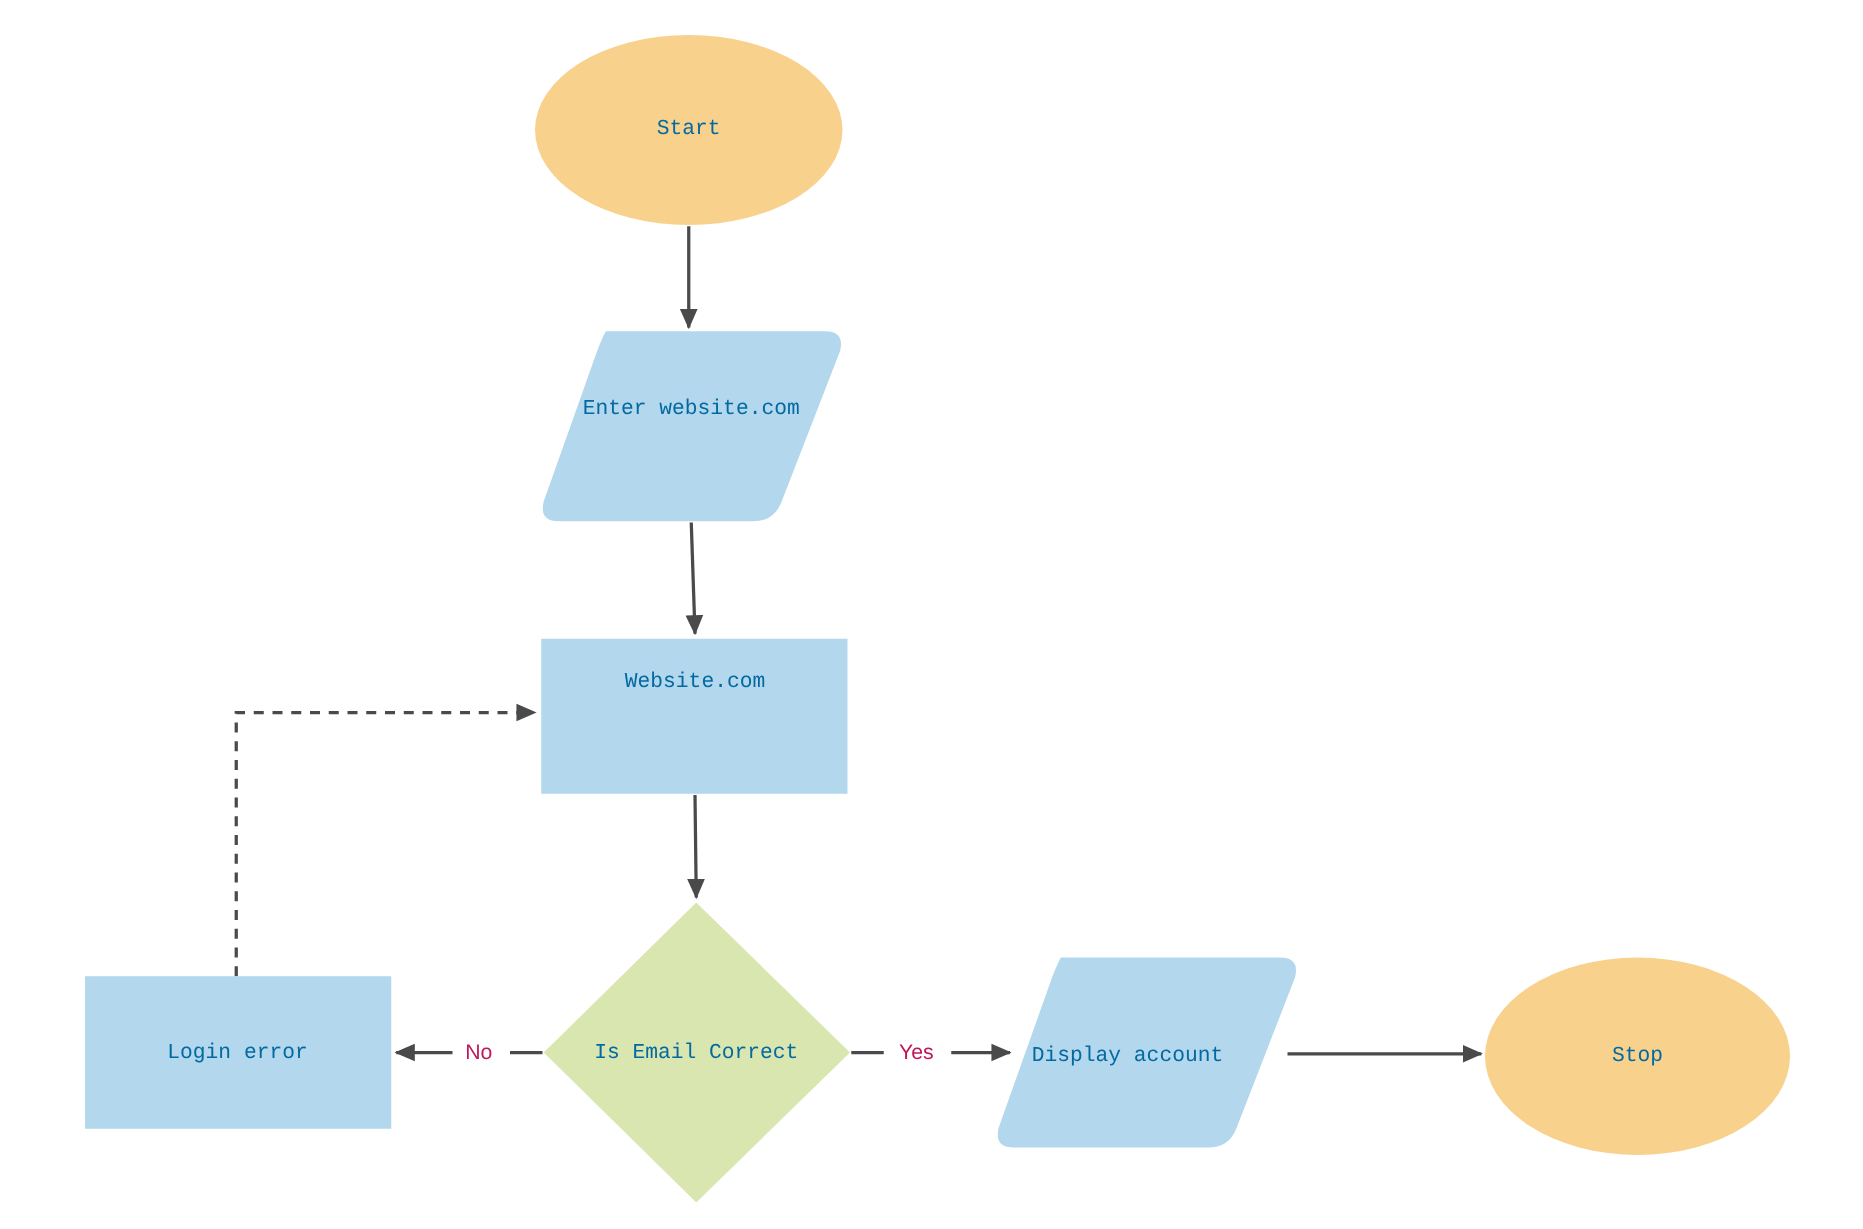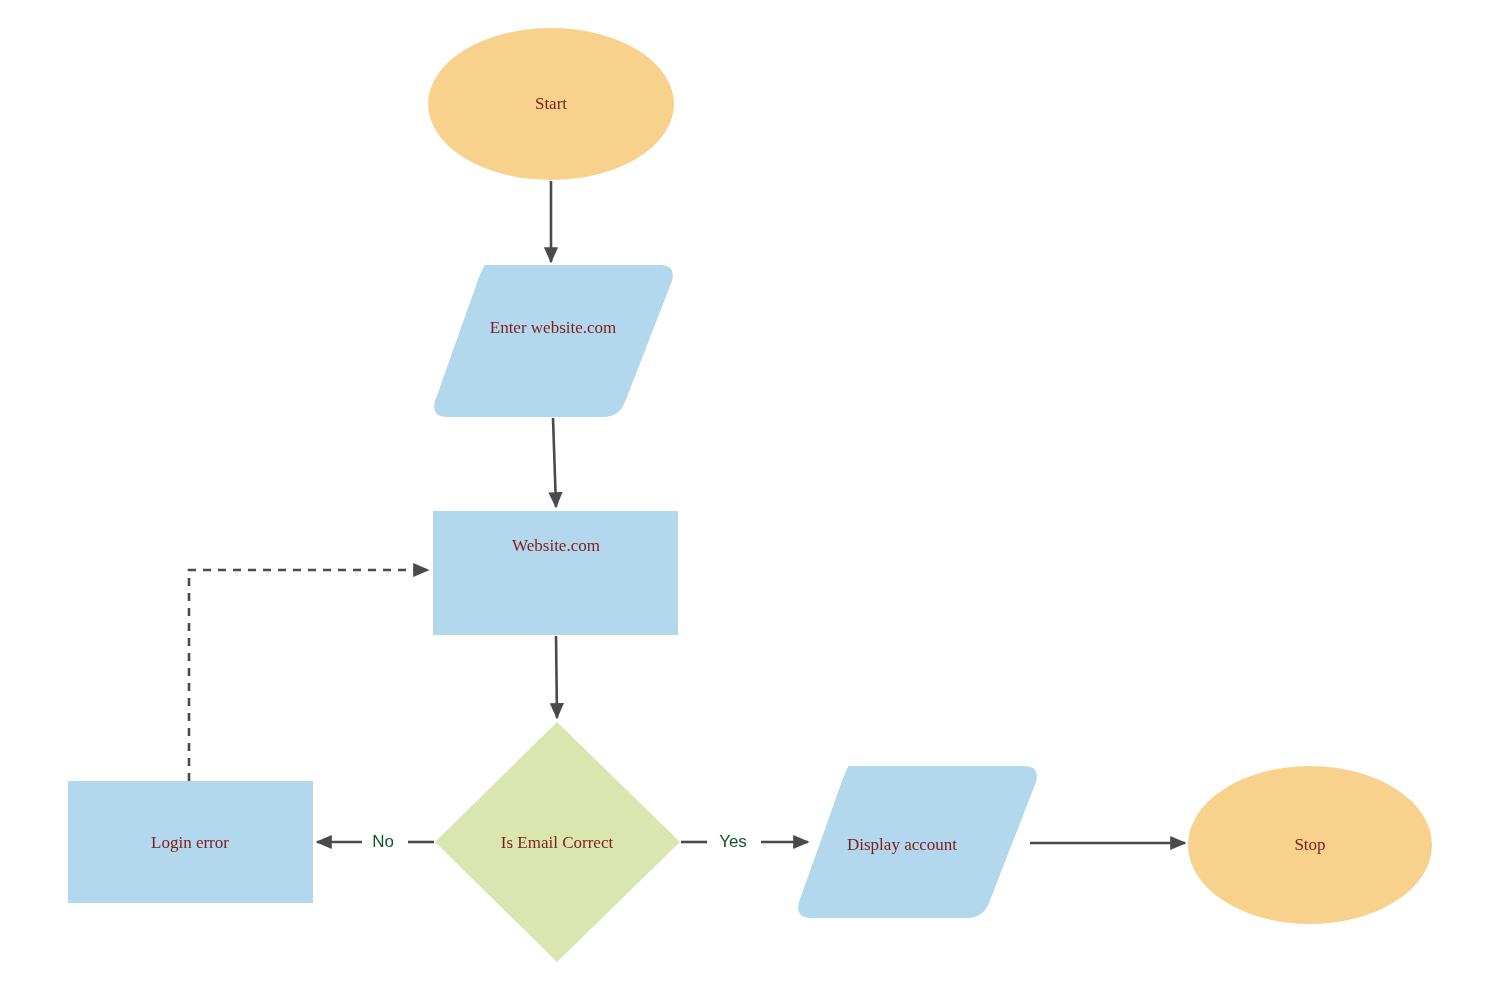--- a/index.html
+++ b/index.html
@@ -20,31 +20,31 @@
   #flow-svg {
     position: absolute;
     left: 0;
     top: 0;
     width: 1490px;
     height: 983px;
   }
   .node-label {
     position: absolute;
     text-align: center;
-    color: #7f1d1d;
+    color: #0369a1;
     font-size: 17px;
-    font-family: Liberation Serif, serif;
+    font-family: Liberation Mono, monospace;
     white-space: nowrap;
     transform: translate(-50%, -50%);
     pointer-events: none;
   }
   .edge-label {
     position: absolute;
     text-align: center;
-    color: #14532d;
+    color: #be185d;
     font-size: 17px;
     font-family: "Liberation Sans", sans-serif;
     white-space: nowrap;
     transform: translate(-50%, -50%);
   }
 </style>
 </head>
 <body>
 
 <div id="canvas">

